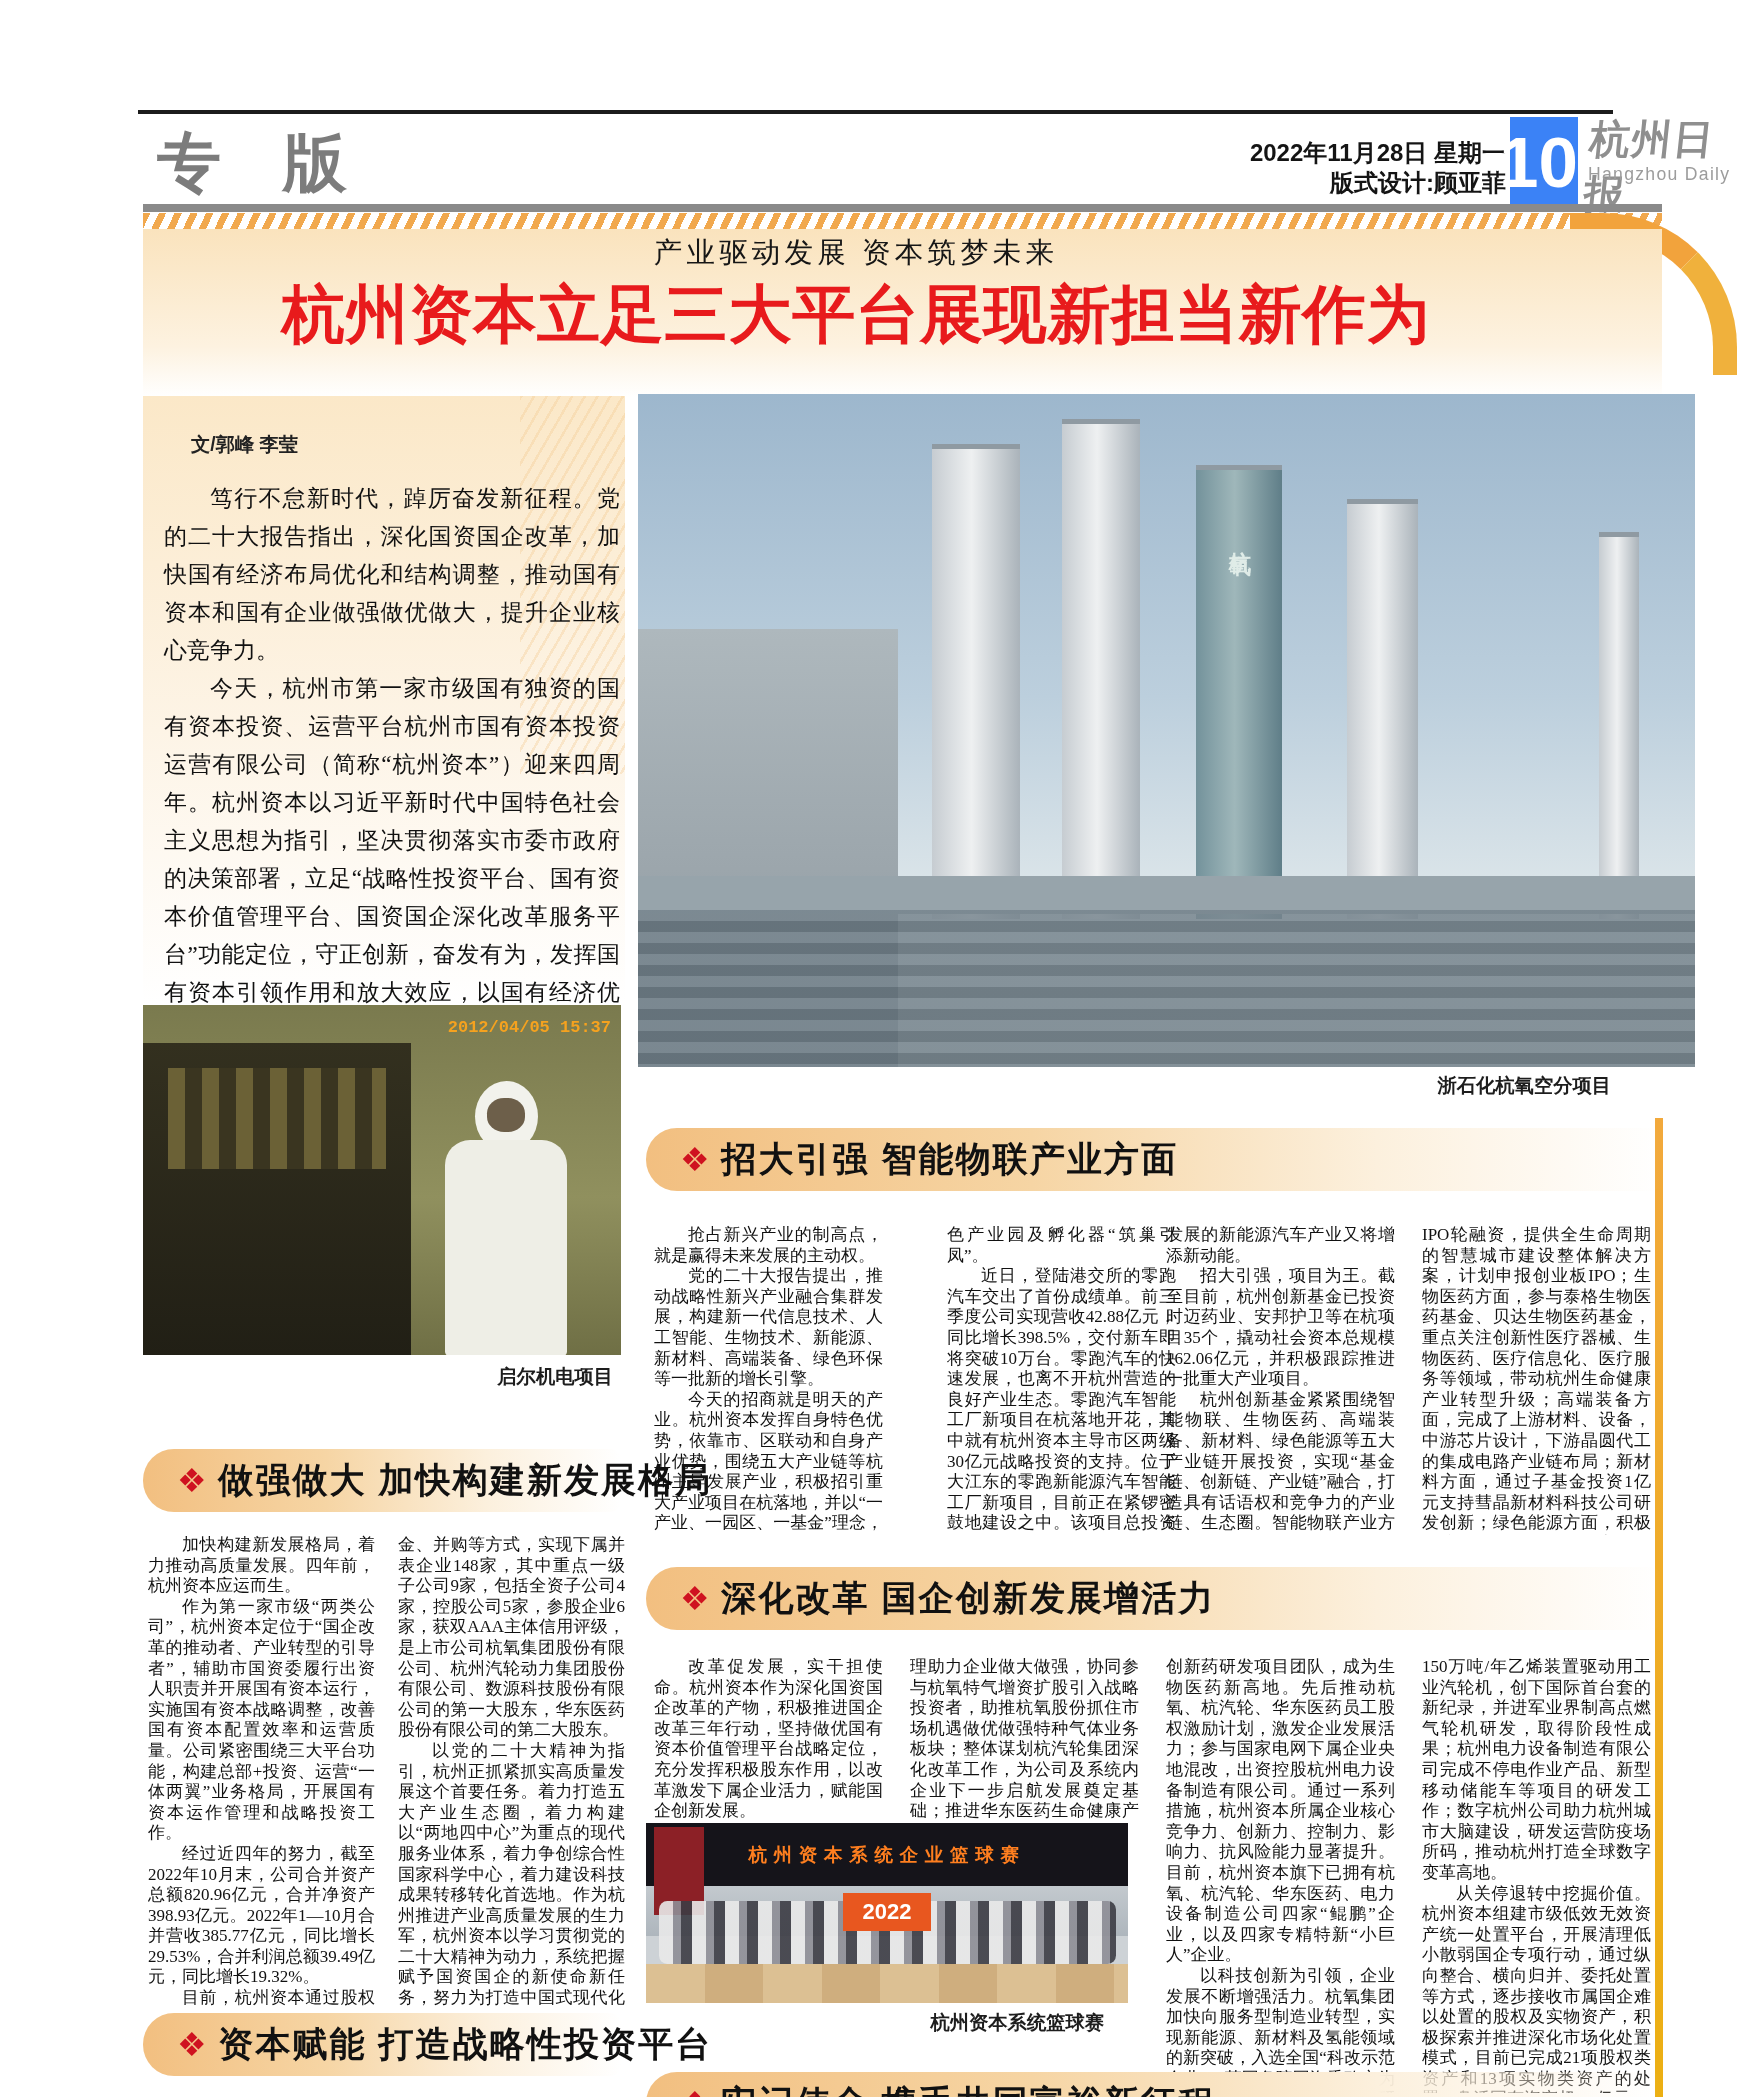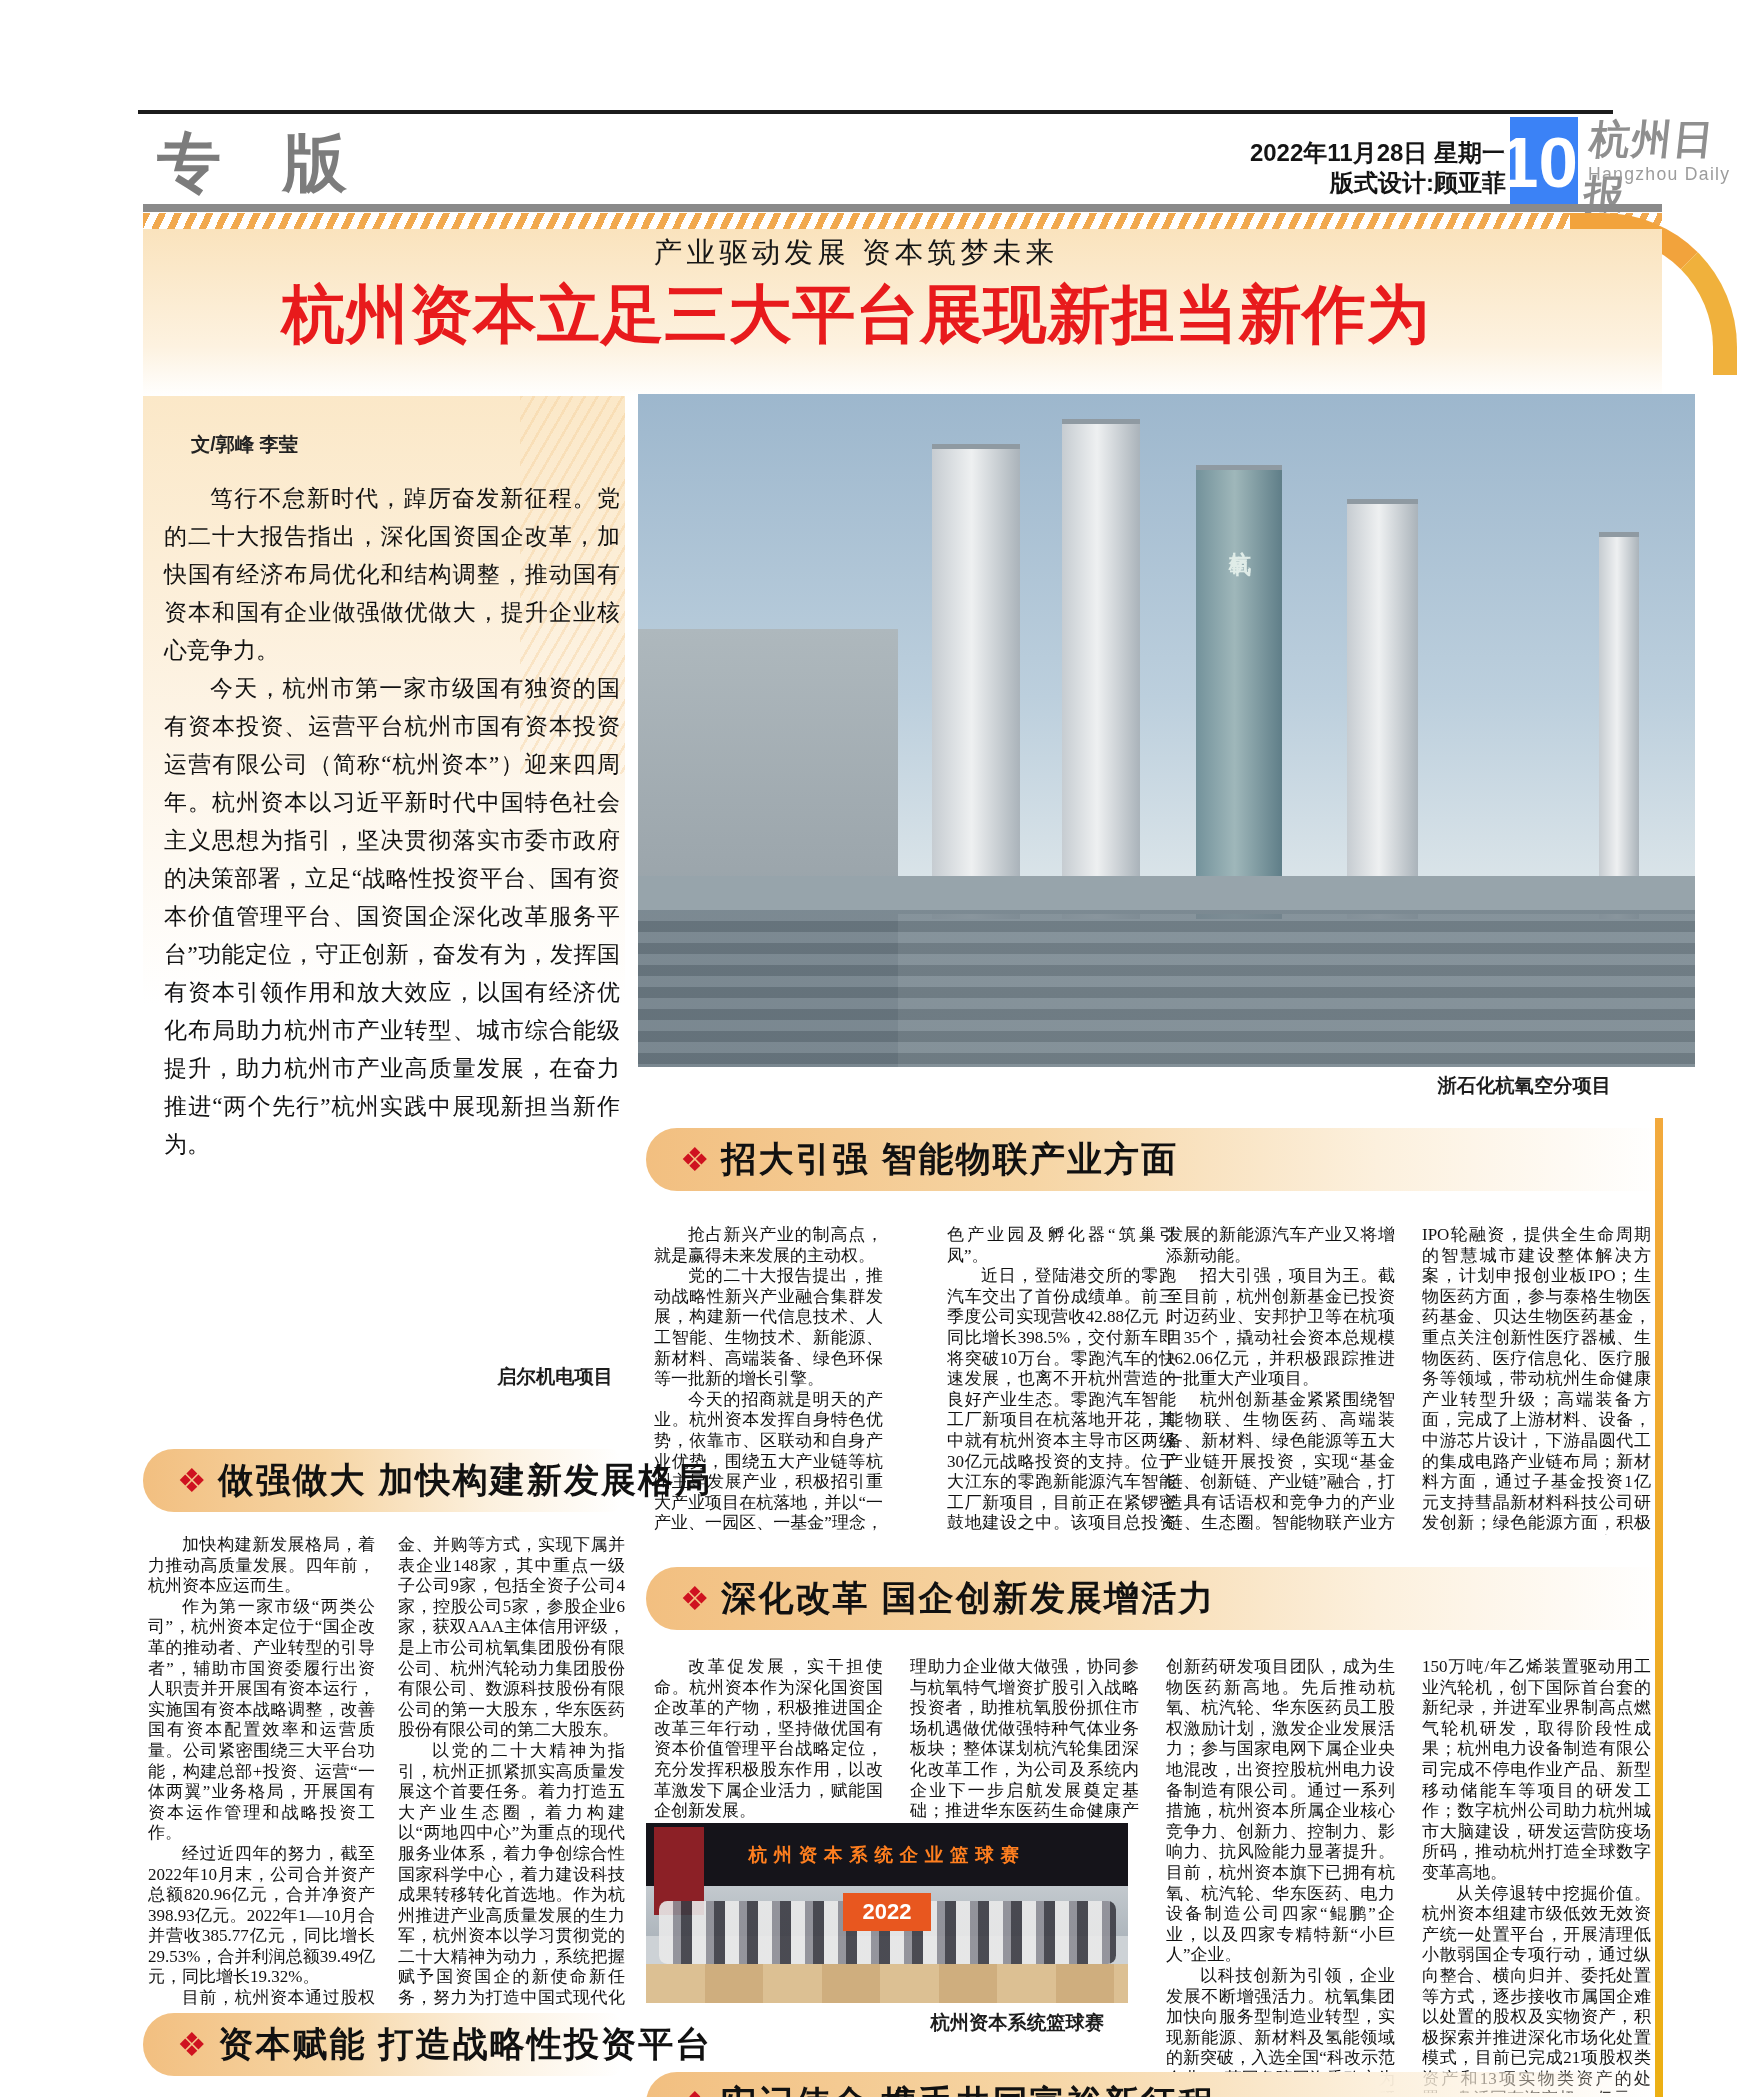--- a/index.html
+++ b/index.html
@@ -158,20 +158,30 @@
     <div class="tower" style="left:558px;top:71px;width:86px;height:449px;background:linear-gradient(90deg,#73929b,#9fb7ba 45%,#5f7e88);">
       <span class="tower-text" style="left:29px;top:63px;">杭氧</span>
     </div>
     <div class="tower" style="left:709px;top:105px;width:71px;height:415px;"></div>
     <div class="tower" style="left:961px;top:138px;width:40px;height:382px;"></div>
     <div id="plant-deck"></div>
     <div id="plant-pipes"></div>
   </div>
   <div class="abs caption" id="plant-caption">浙石化杭氧空分项目</div>
 
+  <div class="abs photo" id="qier-photo">
+    <div id="qier-machine"></div>
+    <div id="qier-panel"></div>
+    <div id="qier-person">
+      <div id="qier-hood"></div>
+      <div id="qier-visor"></div>
+      <div id="qier-suit"></div>
+    </div>
+    <div id="qier-stamp">2012/04/05 15:37</div>
+  </div>
   <div class="abs caption" id="qier-caption">启尔机电项目</div>
 
   <div class="abs sec-bar" style="left:646px;top:1128px;width:1015px;">
     <span class="diamond">❖</span>
     <span class="sec-title">招大引强 智能物联产业方面</span>
   </div>
   <div class="abs col" style="left:654px;top:1225px;width:229px;height:310px;">
       <p class="para">抢占新兴产业的制高点，就是赢得未来发展的主动权。</p>
       <p class="para">党的二十大报告提出，推动战略性新兴产业融合集群发展，构建新一代信息技术、人工智能、生物技术、新能源、新材料、高端装备、绿色环保等一批新的增长引擎。</p>
       <p class="para">今天的招商就是明天的产业。杭州资本发挥自身特色优势，依靠市、区联动和自身产业优势，围绕五大产业链等杭州主导发展产业，积极招引重大产业项目在杭落地，并以“一产业、一园区、一基金”理念，助推建设特</p>

